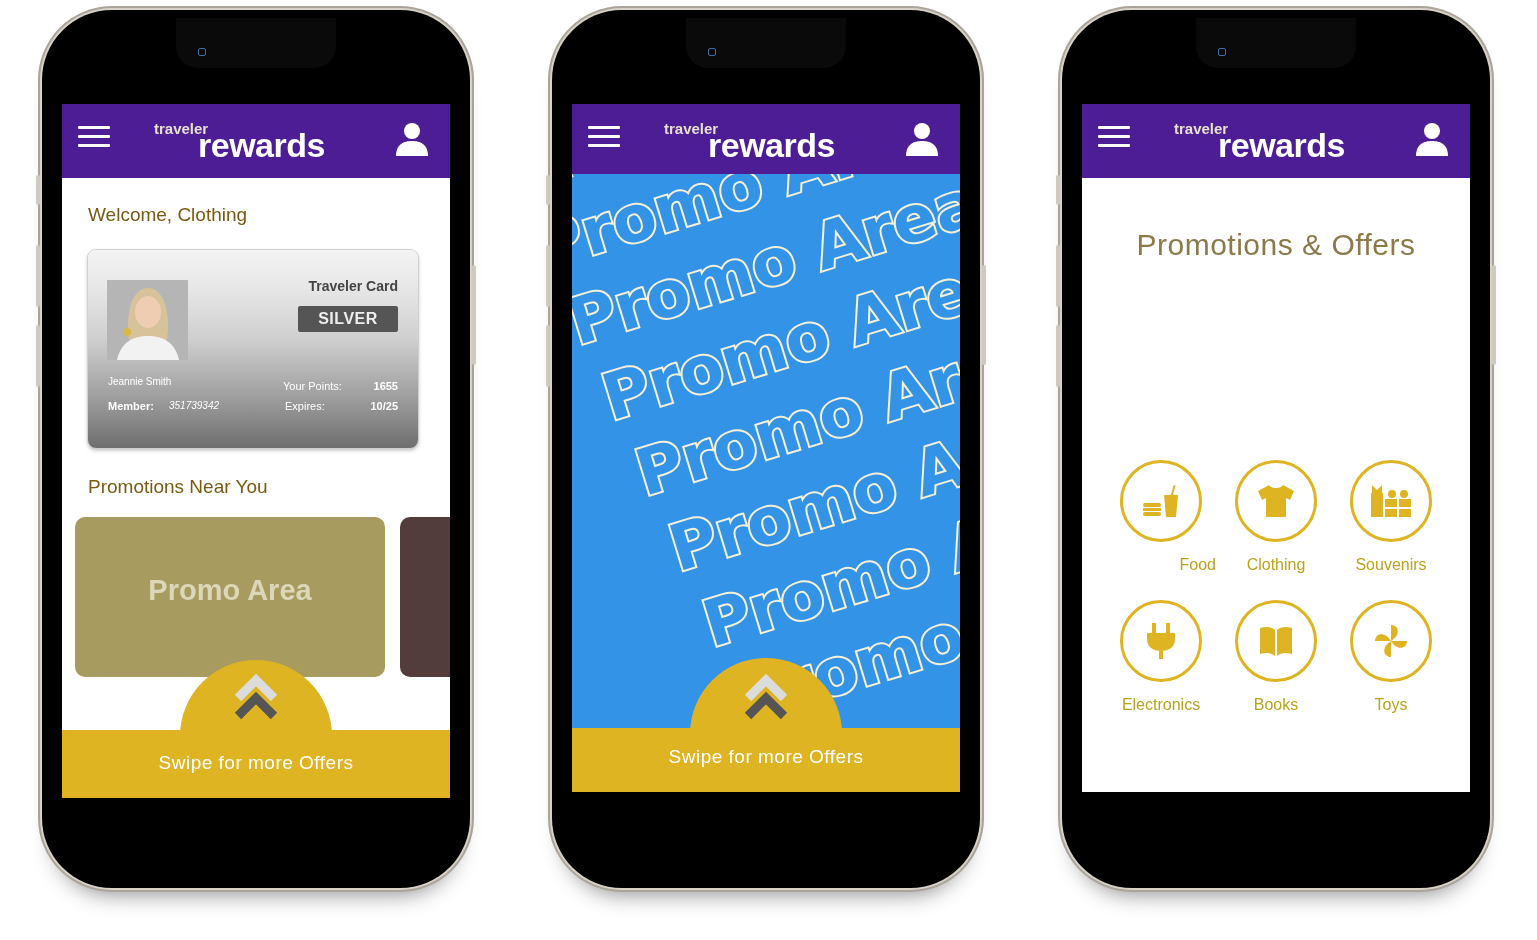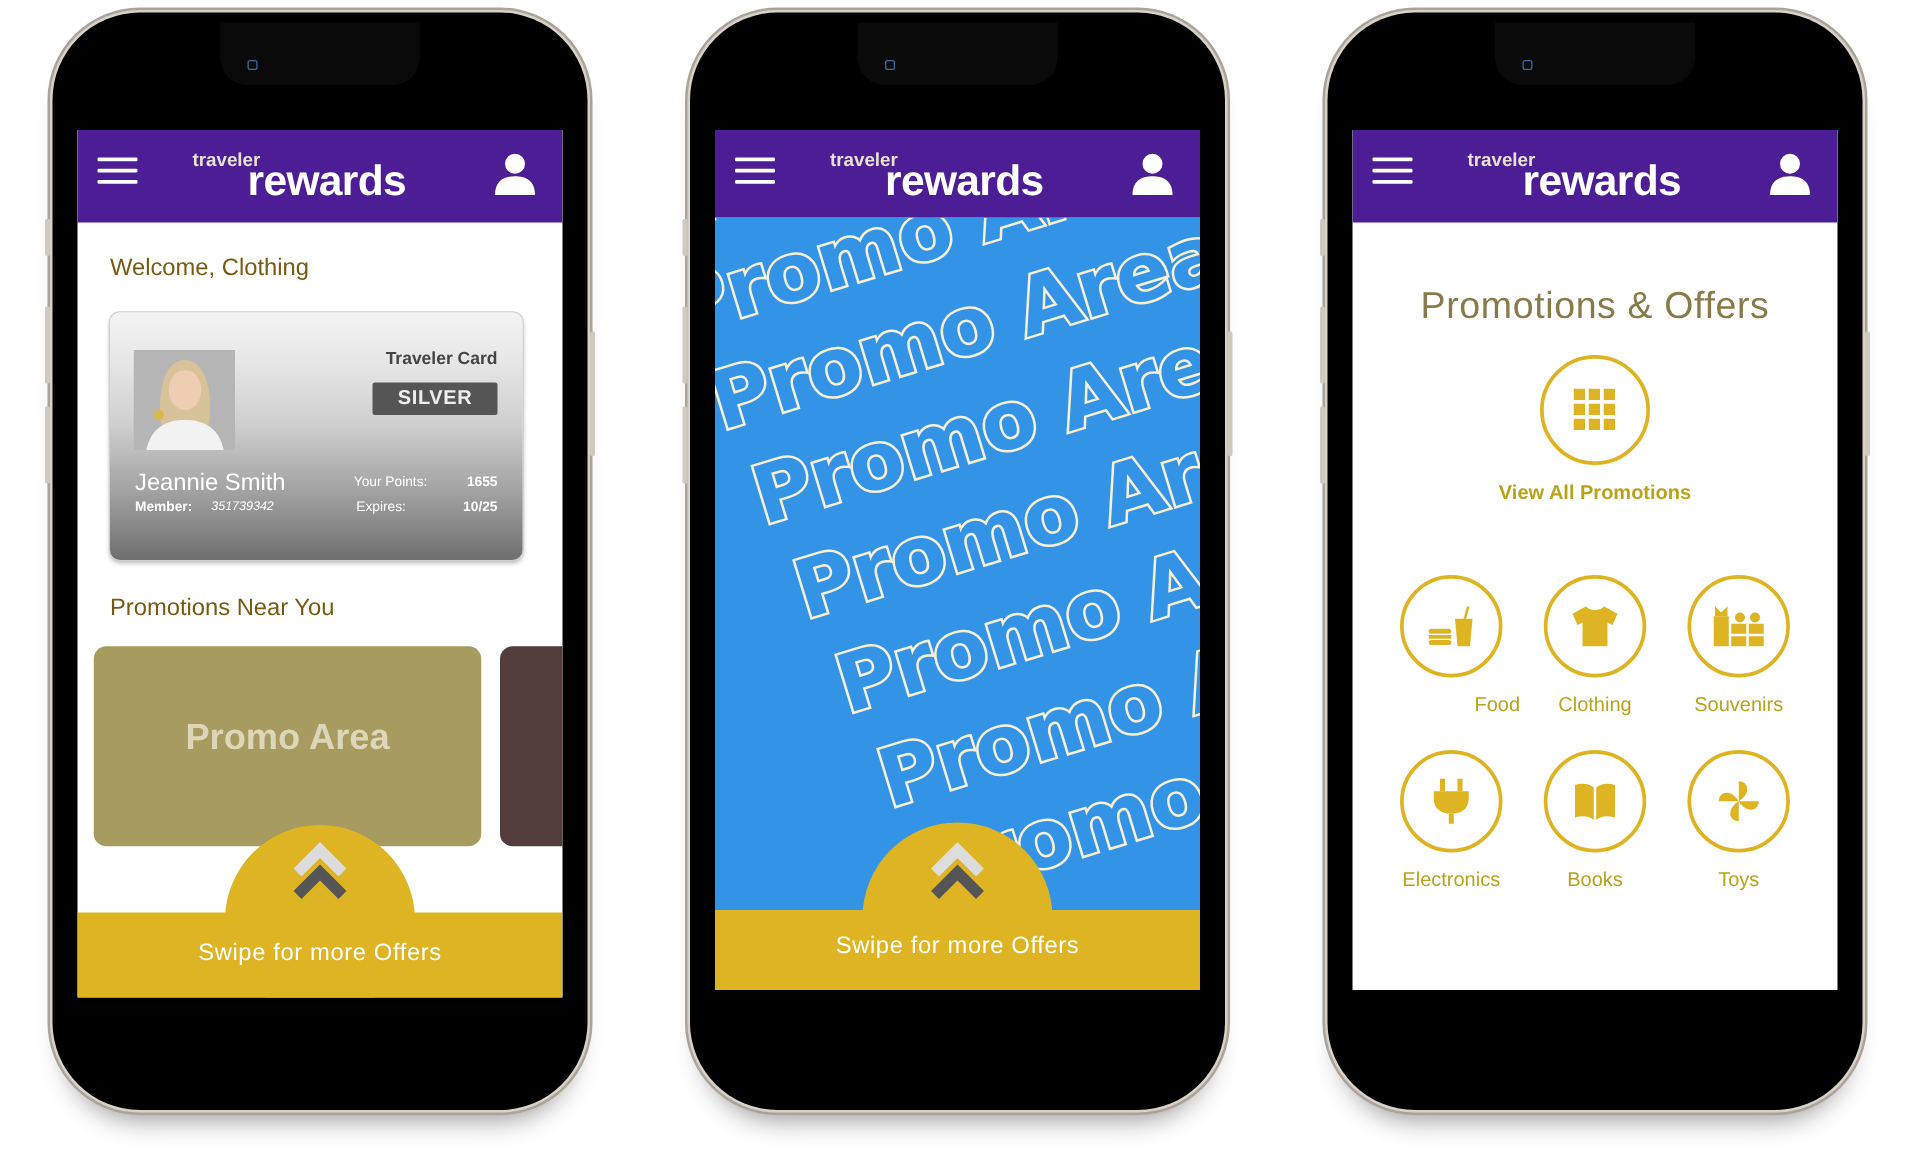--- a/index.html
+++ b/index.html
@@ -40,21 +40,21 @@
     background:linear-gradient(#f3f3f3 0%, #e8e8e8 18%, #cfcfcf 45%, #9d9d9d 75%, #6e6e6e 100%);
     box-shadow:0 0 0 1px #cfcfcf, 0 2px 4px rgba(0,0,0,0.3);
   }
   .photo {
     position:absolute; left:19px; top:30px; width:81px; height:80px; background:#b7b7b7;
     overflow:hidden;
   }
   .card-title { position:absolute; right:20px; top:28px; font-size:14px; font-weight:bold; color:#444; }
   .tier { position:absolute; right:20px; top:56px; width:100px; height:26px; background:#555; border-radius:2px;
     color:#eee; font-weight:bold; font-size:16px; text-align:center; line-height:26px; letter-spacing:0.5px; }
-  .member-name { position:absolute; left:20px; top:126px; font-size:19px; color:#fff; }
+  .member-name { position:absolute; left:20px; top:126px; font-size:10px; color:#fff; }
   .member-id-label { position:absolute; left:20px; top:150px; font-size:11px; color:#fff; font-weight:bold; }
   .member-id { position:absolute; left:81px; top:150px; font-size:10px; color:#fff;font-style:italic; }
   .pts-label { position:absolute; left:195px; top:130px; font-size:11px; color:#fff; }
   .pts-val { position:absolute; right:20px; top:130px; font-size:11px; color:#fff; font-weight:bold; }
   .exp-label { position:absolute; left:197px; top:150px; font-size:11px; color:#fff; }
   .exp-val { position:absolute; right:20px; top:150px; font-size:11px; color:#fff; font-weight:bold; }
   .promos-heading { position:absolute; left:26px; top:372px; font-size:19px; color:#7a5a10; }
   .promo-tile {
     position:absolute; left:13px; top:413px; width:310px; height:160px; border-radius:10px;
     background:#a89b5f; color:#dcd7b8; font-size:29px; font-weight:bold; text-align:center; line-height:146px;
@@ -230,38 +230,20 @@
         <span class="big">rewards</span>
       </div>
       <svg class="user-icon" viewBox="0 0 36 34">
         <circle cx="18" cy="9" r="8" fill="#fff"></circle>
         <path d="M2 34 C2 22 10 19 18 19 C26 19 34 22 34 34 Z" fill="#fff"></path>
       </svg>
     </div>
 
     <div class="offers-title">Promotions &amp; Offers</div>
 
-    <div class="cat view-all" style="left:69px;top:180px;width:250px;">
-      <div class="circle">
-        <svg width="38" height="38" viewBox="0 0 38 38">
-          <g fill="#deb423">
-            <rect x="2" y="2" width="9" height="9"></rect>
-              <rect x="14" y="2" width="9" height="9"></rect>
-              <rect x="26" y="2" width="9" height="9"></rect>
-            <rect x="2" y="14" width="9" height="9"></rect>
-              <rect x="14" y="14" width="9" height="9"></rect>
-              <rect x="26" y="14" width="9" height="9"></rect>
-            <rect x="2" y="26" width="9" height="9"></rect>
-              <rect x="14" y="26" width="9" height="9"></rect>
-              <rect x="26" y="26" width="9" height="9"></rect>
-          </g>
-        </svg>
-      </div>
-      <div class="label">View All Promotions</div>
-    </div>
 
     <div class="cat" style="left:24px;top:356px;text-align:right;">
       <div class="circle">
         <svg width="40" height="36" viewBox="0 0 40 36">
           <g fill="#deb423">
             <rect x="2" y="20" width="18" height="4" rx="2"></rect>
               <rect x="2" y="25" width="18" height="3"></rect>
               <rect x="2" y="29" width="18" height="4" rx="2"></rect>
             <path d="M23 12 H37 L35 34 H25 Z"></path>
               <rect x="31" y="2" width="2" height="12" transform="rotate(15 32 8)"></rect>

